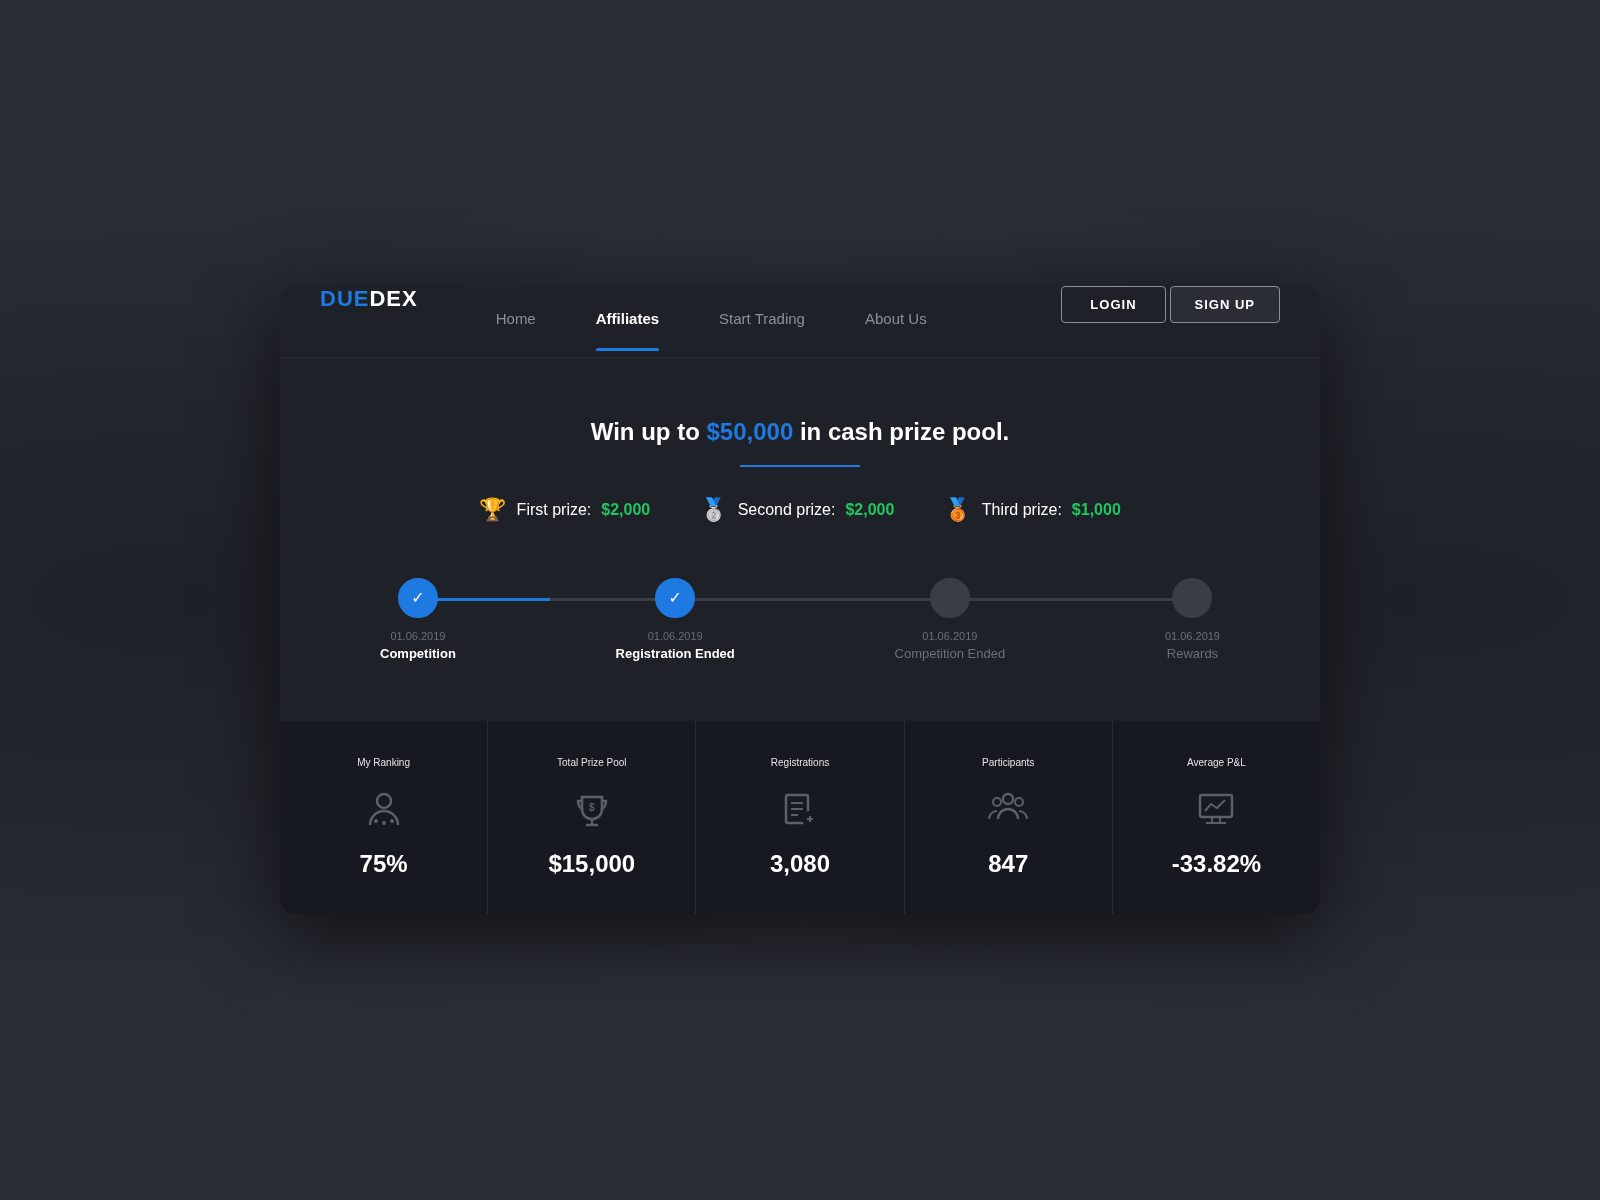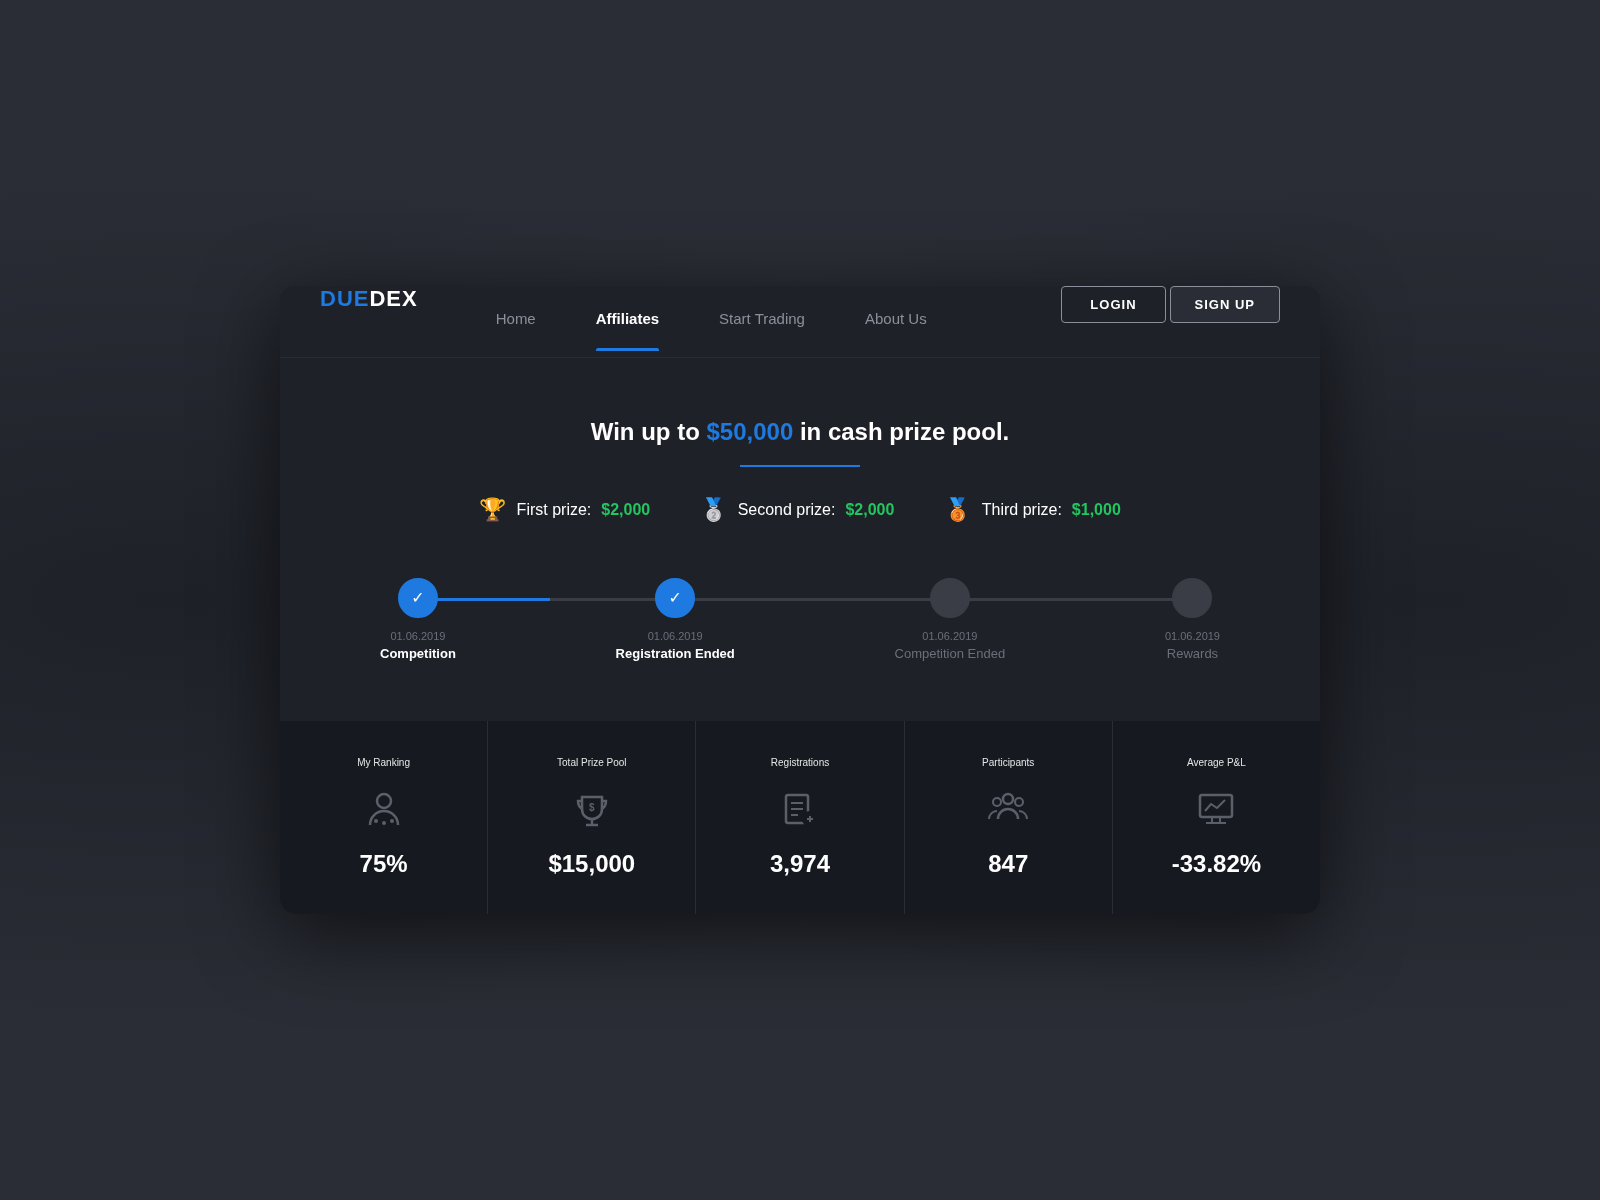--- a/index.html
+++ b/index.html
@@ -411,21 +411,21 @@
         <svg class="icon-svg" viewBox="0 0 40 40" xmlns="http://www.w3.org/2000/svg">
           <rect x="6" y="6" width="22" height="28" rx="2" fill="none" stroke="#5a5f6a" stroke-width="2.5"></rect>
           <line x1="11" y1="14" x2="23" y2="14" stroke="#5a5f6a" stroke-width="2"></line>
           <line x1="11" y1="20" x2="23" y2="20" stroke="#5a5f6a" stroke-width="2"></line>
           <line x1="11" y1="26" x2="18" y2="26" stroke="#5a5f6a" stroke-width="2"></line>
           <circle cx="30" cy="30" r="8" fill="#161a20"></circle>
           <line x1="27" y1="30" x2="33" y2="30" stroke="#5a5f6a" stroke-width="2"></line>
           <line x1="30" y1="27" x2="30" y2="33" stroke="#5a5f6a" stroke-width="2"></line>
         </svg>
       </div>
-      <div class="stat-value">3,974</div>
+      <div class="stat-value">3,080</div>
     </div>
 
     <div class="stat-item">
       <div class="stat-label">Participants</div>
       <div class="stat-icon">
         <svg class="icon-svg" viewBox="0 0 40 40" xmlns="http://www.w3.org/2000/svg">
           <circle cx="20" cy="10" r="5" fill="none" stroke="#5a5f6a" stroke-width="2.5"></circle>
           <path d="M10 30c0-5.5 4.5-10 10-10s10 4.5 10 10" fill="none" stroke="#5a5f6a" stroke-width="2.5"></path>
           <circle cx="9" cy="13" r="4" fill="none" stroke="#5a5f6a" stroke-width="2"></circle>
           <path d="M1 30c0-4.4 3.6-8 8-8" fill="none" stroke="#5a5f6a" stroke-width="2"></path>

